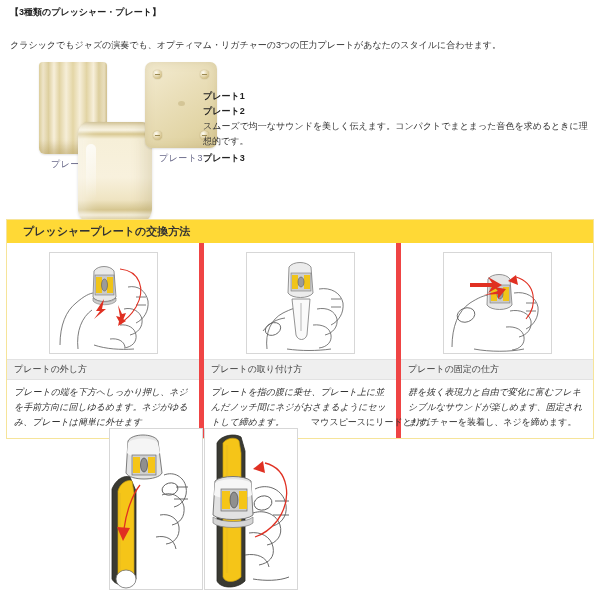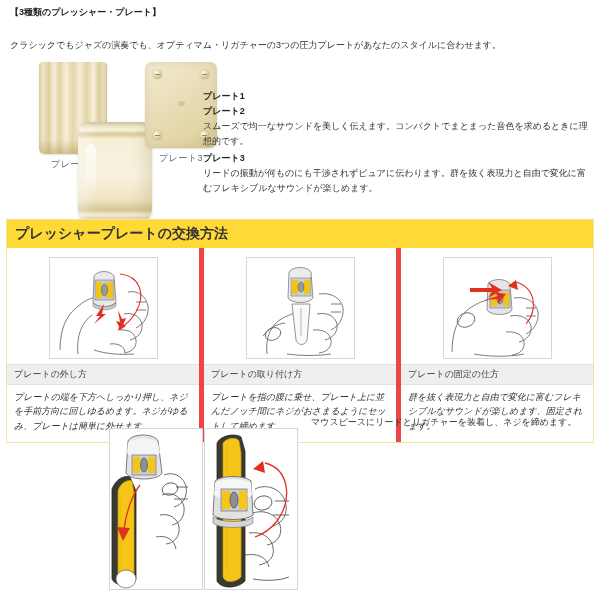--- a/index.html
+++ b/index.html
@@ -63,22 +63,22 @@
   .p3-dot{position:absolute;left:50%;top:46%;width:7px;height:5px;margin-left:-3px;border-radius:50%;
       background:rgba(175,155,95,.35);}
 
   .desc{position:absolute;left:203px;top:33px;width:390px;}
   .desc h4{margin:0;font-size:9px;font-weight:bold;color:#222;line-height:1.7;}
   .desc p{margin:0 0 2px 0;font-size:9px;color:#333;line-height:1.65;}
 
   
   .howto{position:absolute;left:6px;top:219px;width:588px;
          border:1px solid #f6e49a;background:#fff;box-sizing:border-box;}
-  .howto-head{background:#ffd936;color:#333;font-weight:bold;font-size:14px;
-              padding:4px 8px;line-height:1.4;}
+  .howto-head{background:#ffd936;color:#333;font-weight:bold;font-size:11px;
+              padding:4px 16px;line-height:1.4;}
   .howto-grid{display:flex;}
   .hcol{flex:1 1 0;border-right:5px solid #ef4444;box-sizing:border-box;}
   .hcol:last-child{border-right:none;}
   .hfig{height:104px;display:flex;align-items:center;justify-content:center;padding:8px 0 4px;}
   .figbox{width:107px;height:100px;border:1px solid #d7d7d7;background:#fff;position:relative;overflow:hidden;}
   .hcap{background:#efefef;border-top:1px solid #e2e2e2;border-bottom:1px solid #e2e2e2;
         font-size:9px;color:#444;padding:3px 7px;}
   .htxt{font-size:9px;color:#333;line-height:1.65;padding:5px 7px 8px 7px;min-height:30px;font-style:italic;}
 
   
@@ -122,21 +122,20 @@
         <span class="p3-dot"></span>
       </div>
       <div class="plate-cap">プレート3</div>
     </div>
 
     <div class="desc">
       <h4>プレート1</h4>
       <h4>プレート2</h4>
       <p>スムーズで均一なサウンドを美しく伝えます。コンパクトでまとまった音色を求めるときに理想的です。</p>
       <h4>プレート3</h4>
-      <p>リードの振動が何ものにも干渉されずピュアに伝わります。群を抜く表現力と自由で変化に富むフレキシブルなサウンドが楽しめます。</p>
     </div>
   </div>
 
   <div class="howto">
     <div class="howto-head">プレッシャープレートの交換方法</div>
     <div class="howto-grid">
 
       <div class="hcol">
         <div class="hfig">
           <div class="figbox">

